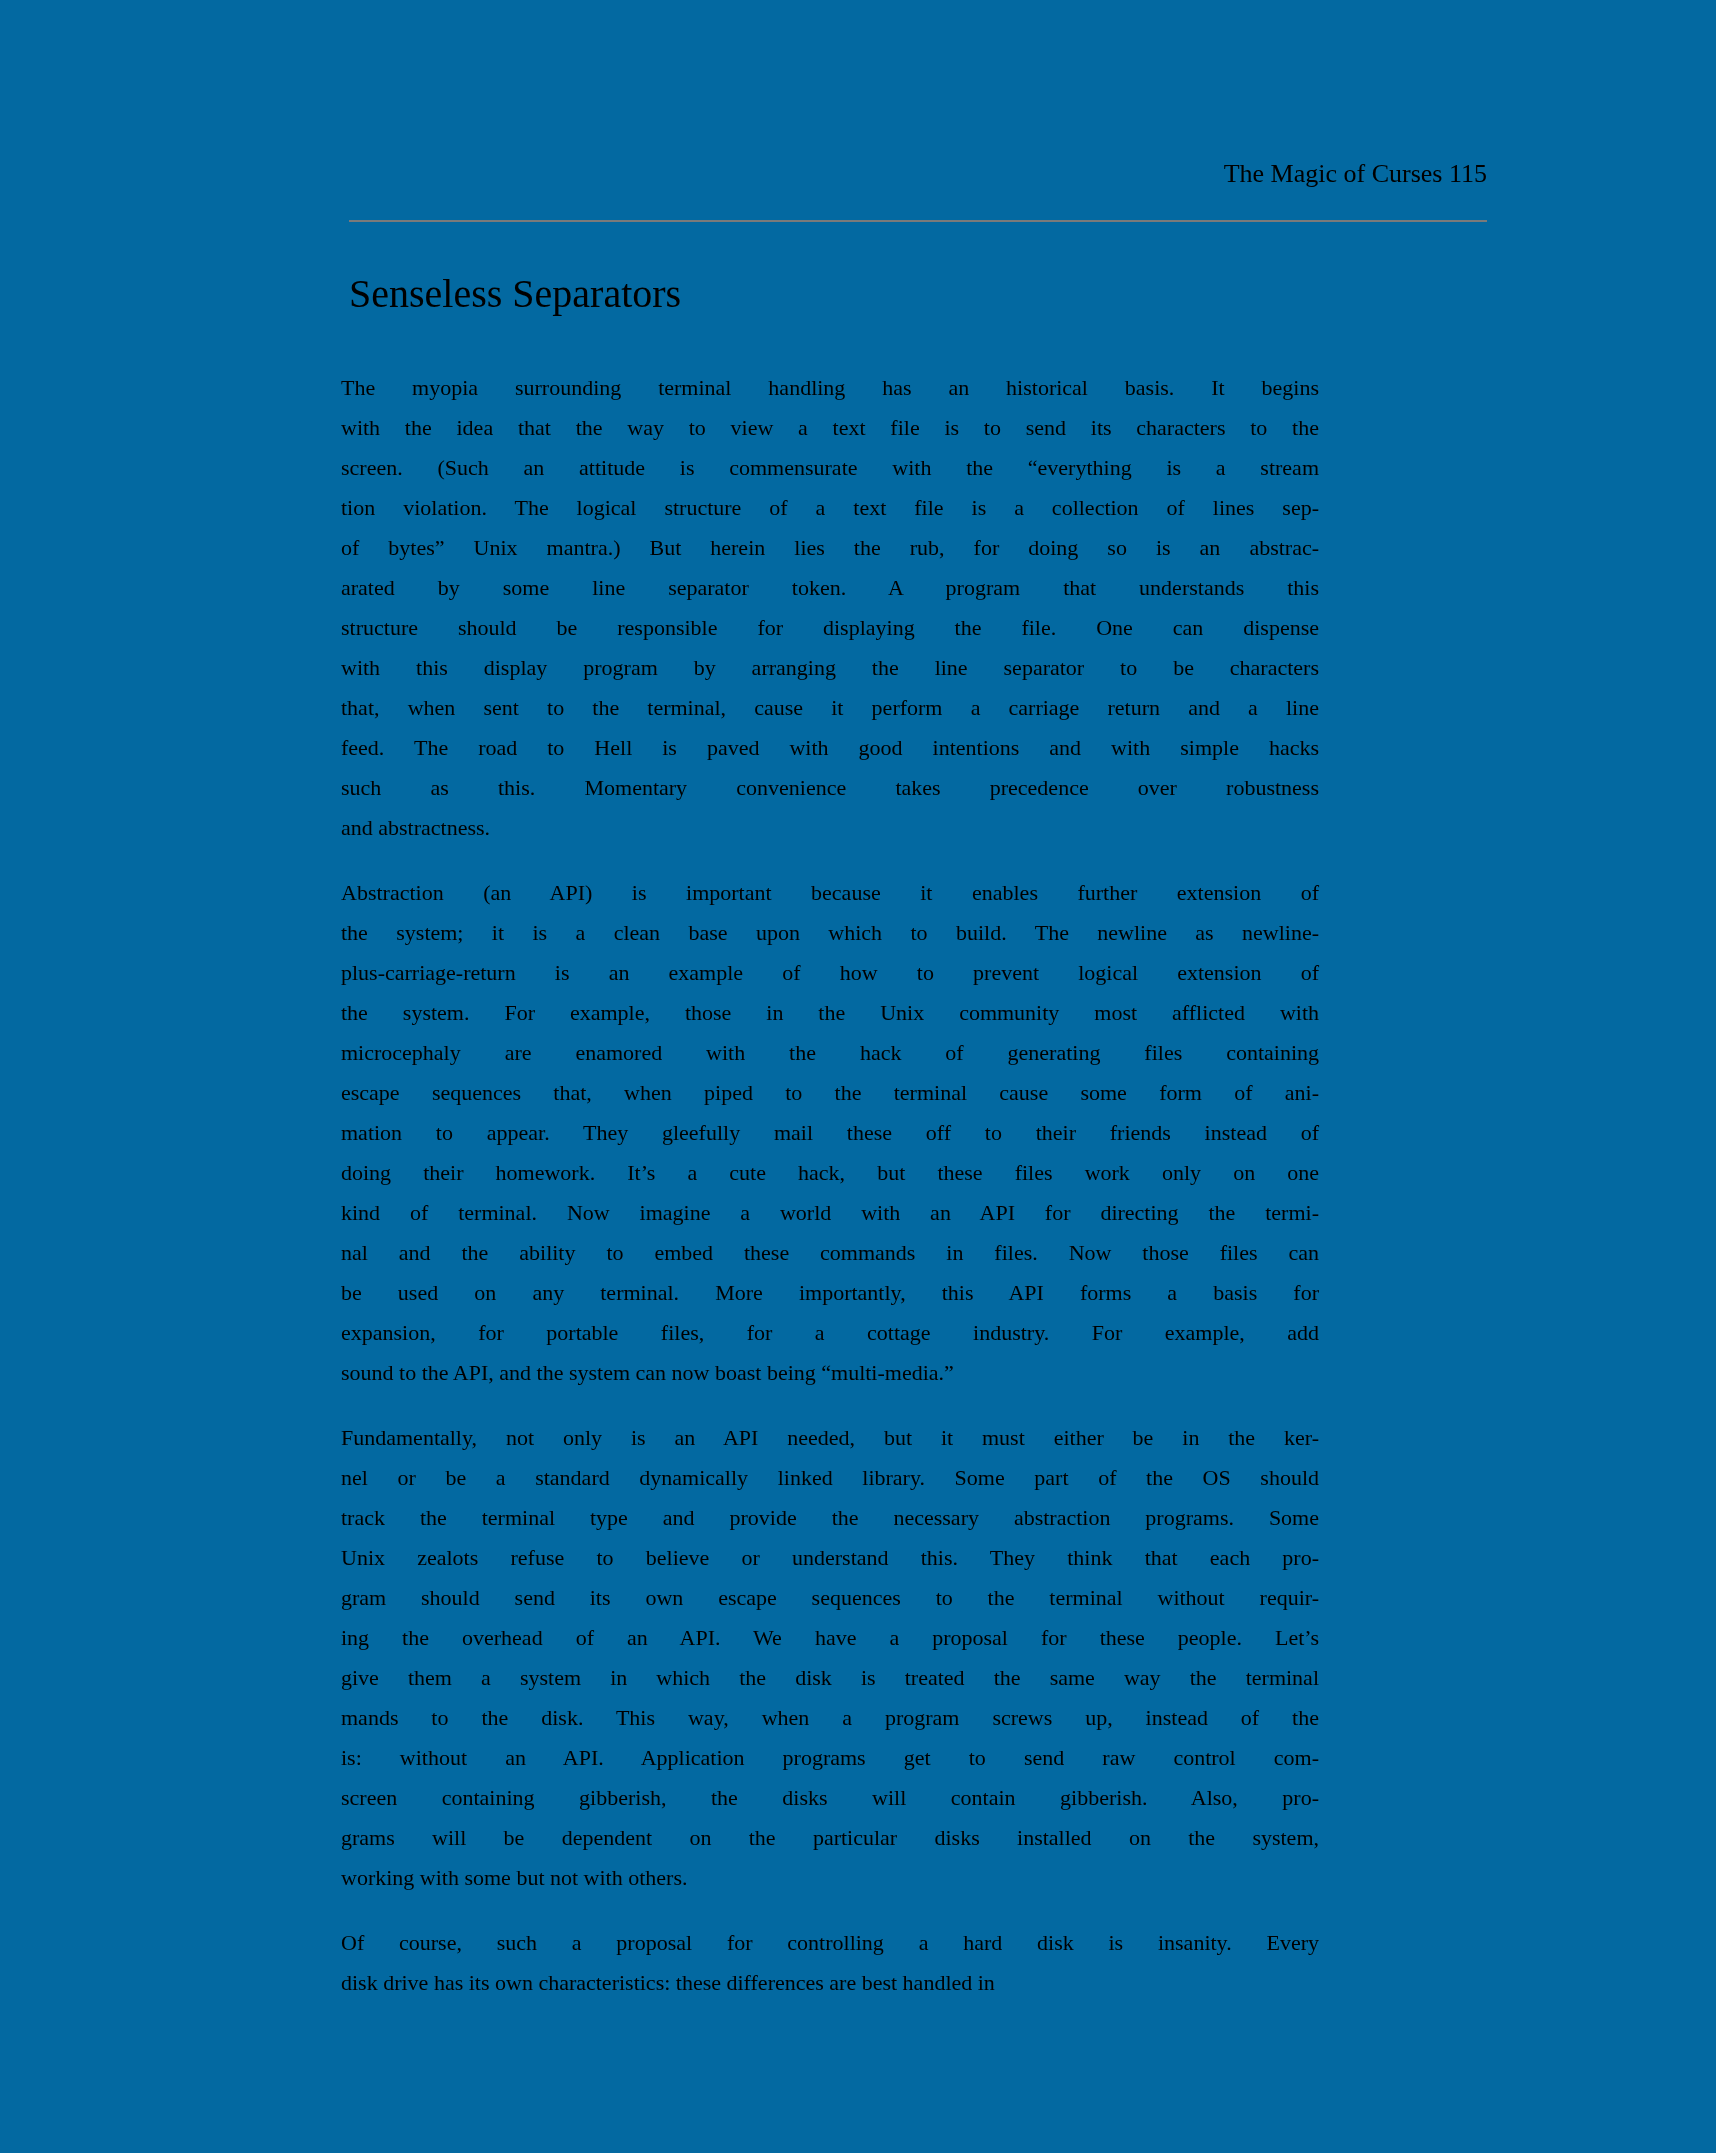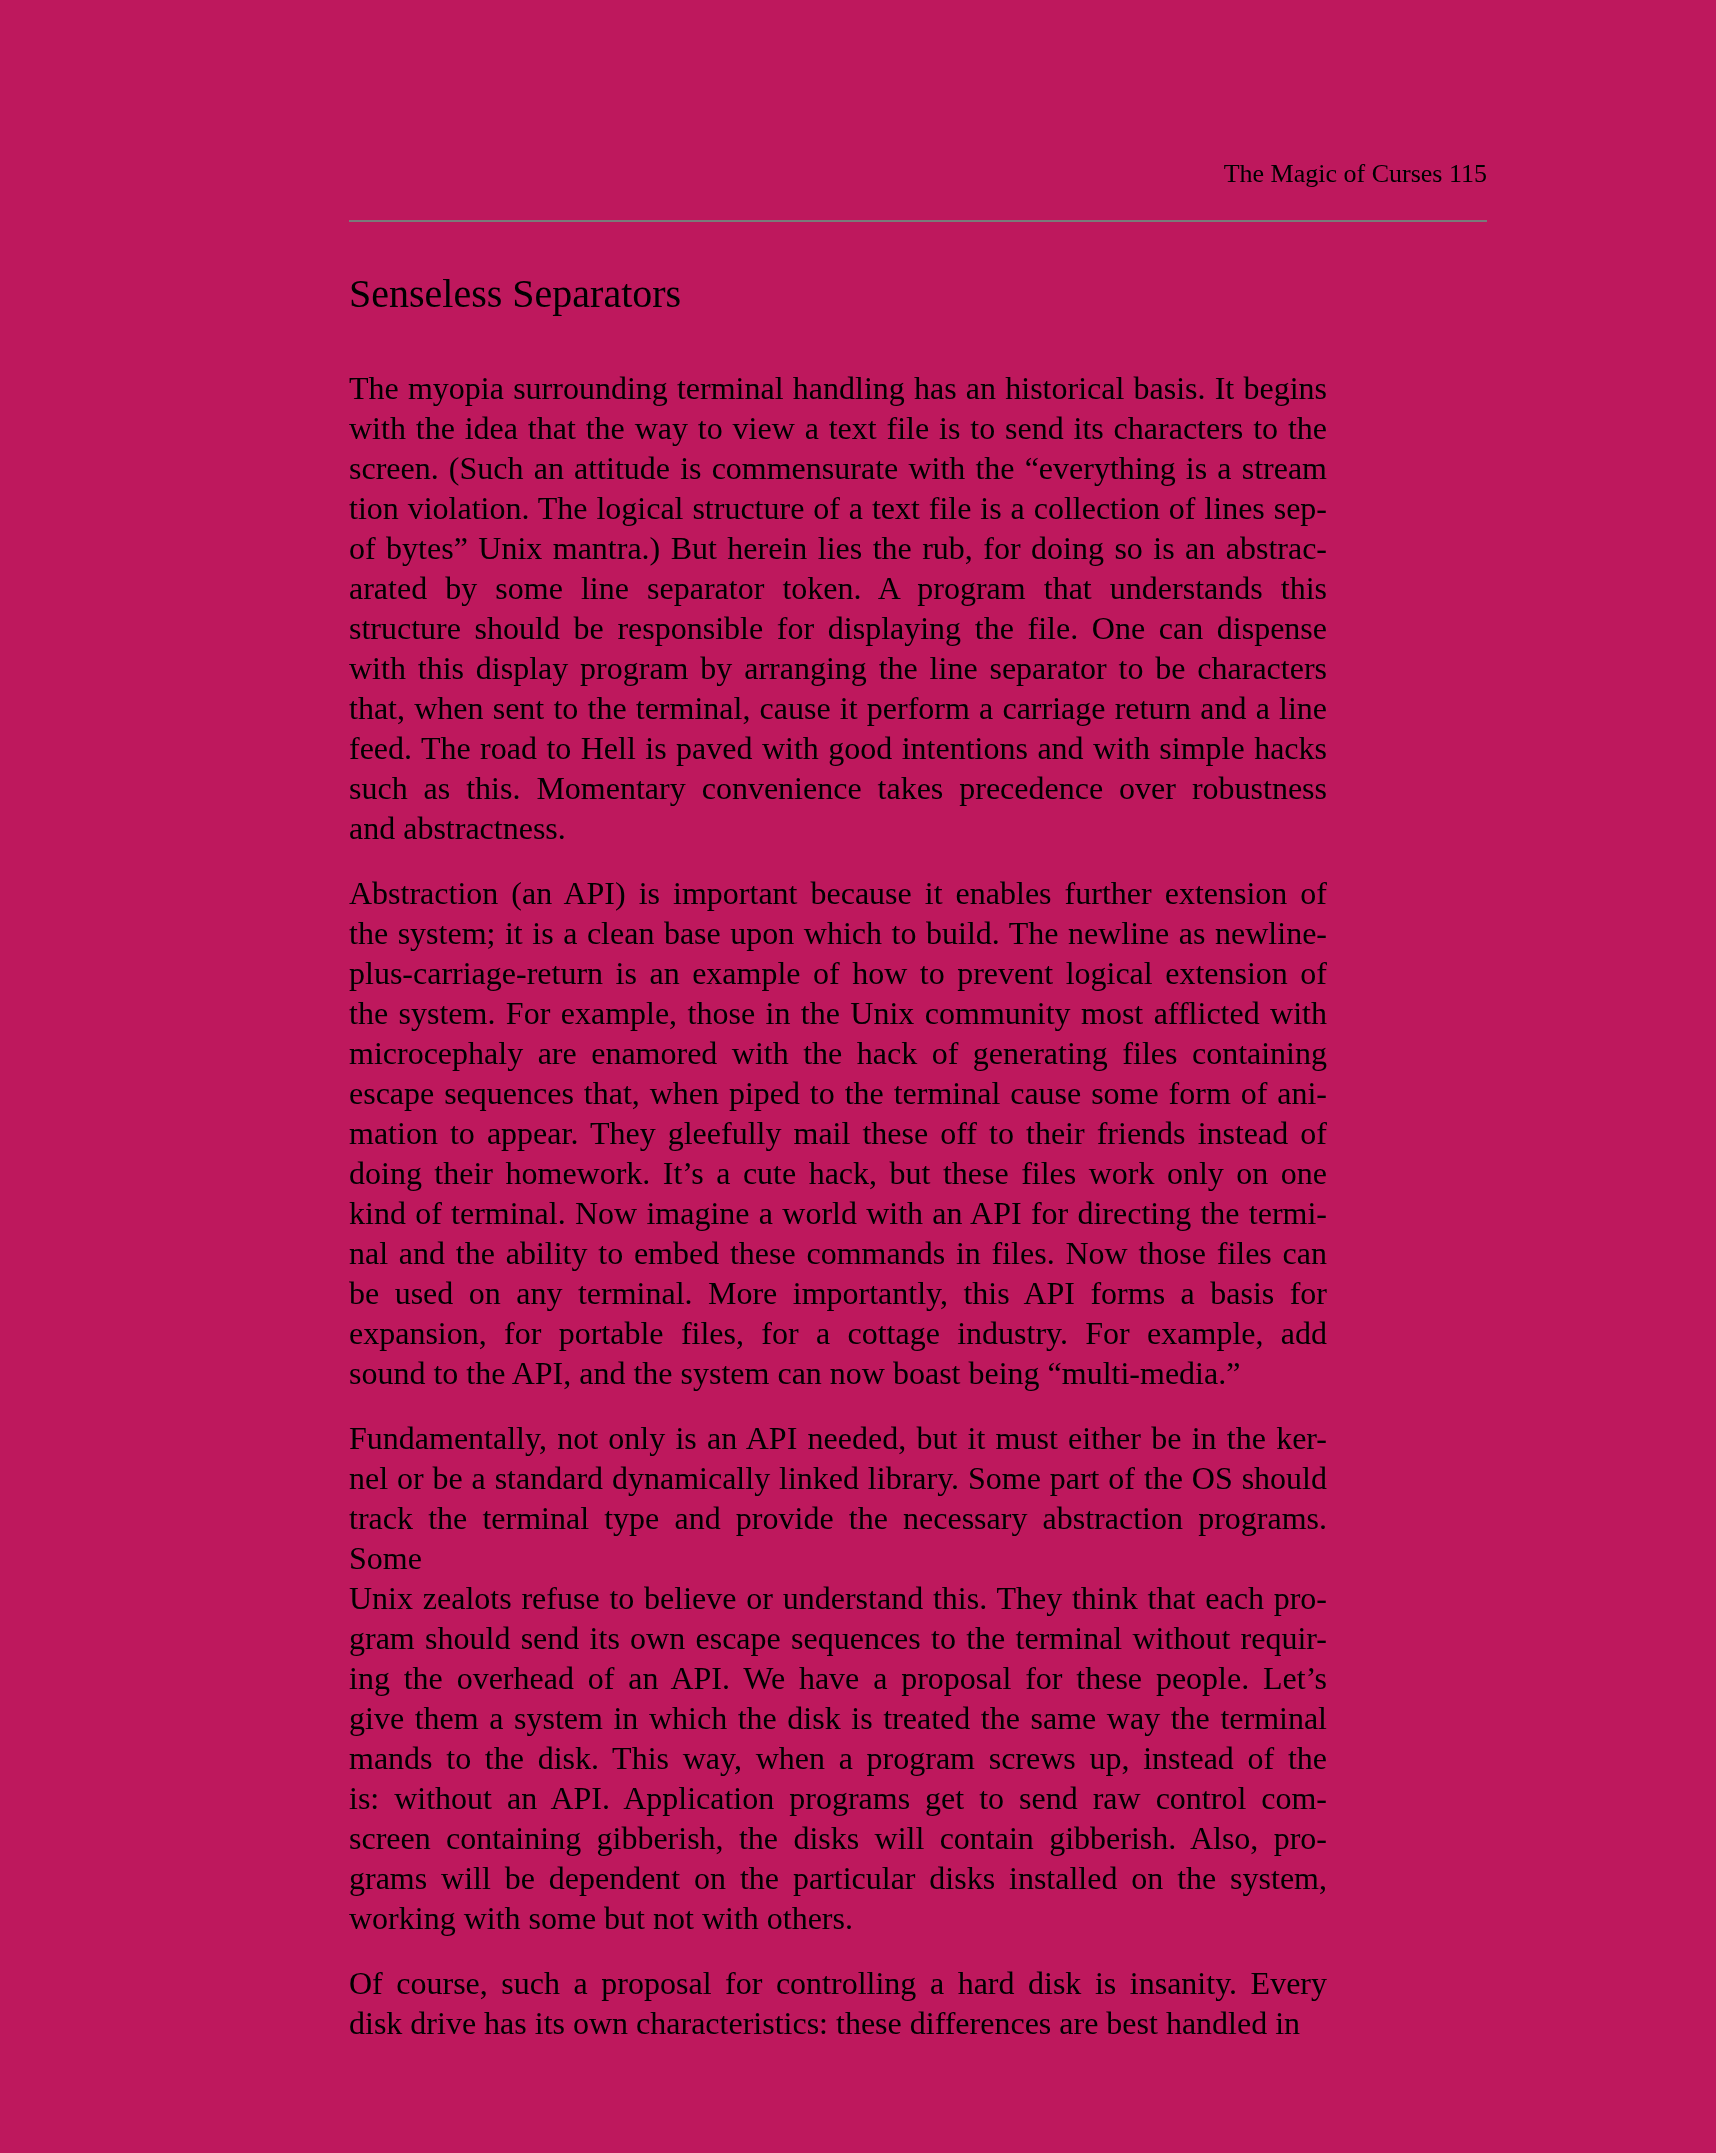--- a/index.html
+++ b/index.html
@@ -4,21 +4,21 @@
 <style>
   html, body {
     margin: 0;
     padding: 0;
     background: #ffffff;
   }
   .page {
     position: relative;
     width: 1717px;
     height: 2153px;
-    background: #be185d;
+    background: #0369a1;
     font-family: "Liberation Serif", serif;
     color: #000000;
     overflow: hidden;
   }
   .running-header {
     position: absolute;
     left: 349px;
     top: 158px;
     width: 1138px;
     text-align: right;
@@ -39,24 +39,24 @@
     left: 349px;
     top: 272px;
     margin: 0;
     font-size: 40px;
     line-height: 43px;
     font-weight: normal;
     color: #000000;
   }
   .body-text {
     position: absolute;
-    left: 349px;
+    left: 341px;
     top: 368px;
     width: 978px;
-    font-size: 32px;
+    font-size: 22px;
     color: #000000;
   }
   .para {
     margin: 0 0 25px 0;
   }
   .line {
     line-height: 40px;
     text-align: justify;
     text-align-last: justify;
     white-space: normal;

